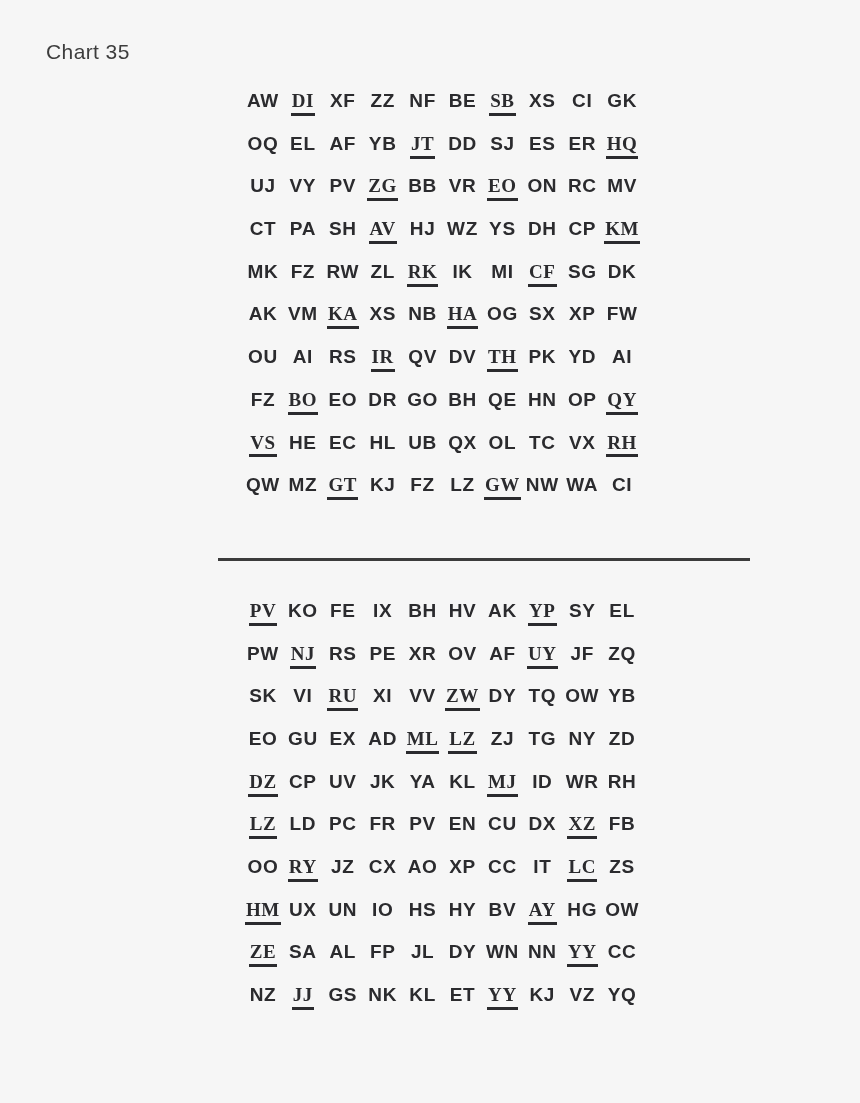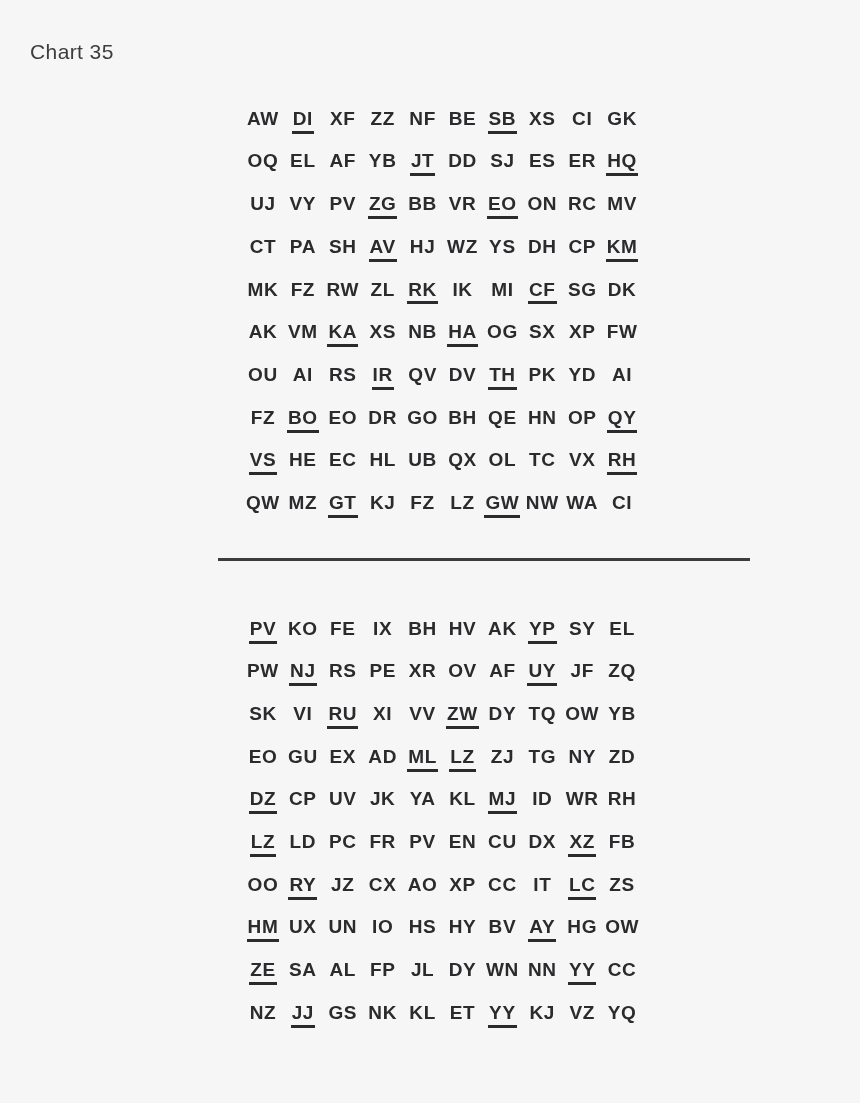--- a/index.html
+++ b/index.html
@@ -10,35 +10,35 @@
   }
   html,body{margin:0;padding:0;}
   body{
     width:860px;height:1103px;overflow:hidden;
     background:var(--bg);
     font-family:"Liberation Sans", sans-serif;
     color:var(--ink);
   }
   .header{
     display:flex;justify-content:space-between;align-items:baseline;
-    padding:40px 30px 0 30px;
+    padding:40px 30px 0 46px;
     font-size:21px;font-weight:400;letter-spacing:.4px;
     color:var(--header-ink);
   }
   .chart-wrap{width:424px;margin:27px auto 0 auto;}
   .pair-section{display:block;}
-  .pair-row{height:42.7px;display:flex;align-items:flex-end;margin-left:25px;}
+  .pair-row{height:42.7px;display:flex;align-items:flex-start;margin-left:25px;}
   .pair-cell{flex:1 1 0;display:flex;justify-content:center;}
   .pair-text{
     font-size:19px;font-weight:700;letter-spacing:.6px;line-height:1.05;
     padding:0 1px 2px 1px;
     border-bottom:3px solid transparent;
     white-space:nowrap;
   }
-  .pair-text.underlined{border-bottom-color:var(--ink);}
+  .pair-text.underlined{border-bottom-color:var(--ink);font-family:Liberation Serif, serif;}
   .divider{
     width:532px;height:0;margin:40px auto 40px auto;
     border-top:3px solid var(--rule);
   }
 </style>
 </head>
 <body>
 
 <div class="header">
   <span>Chart 35</span>

